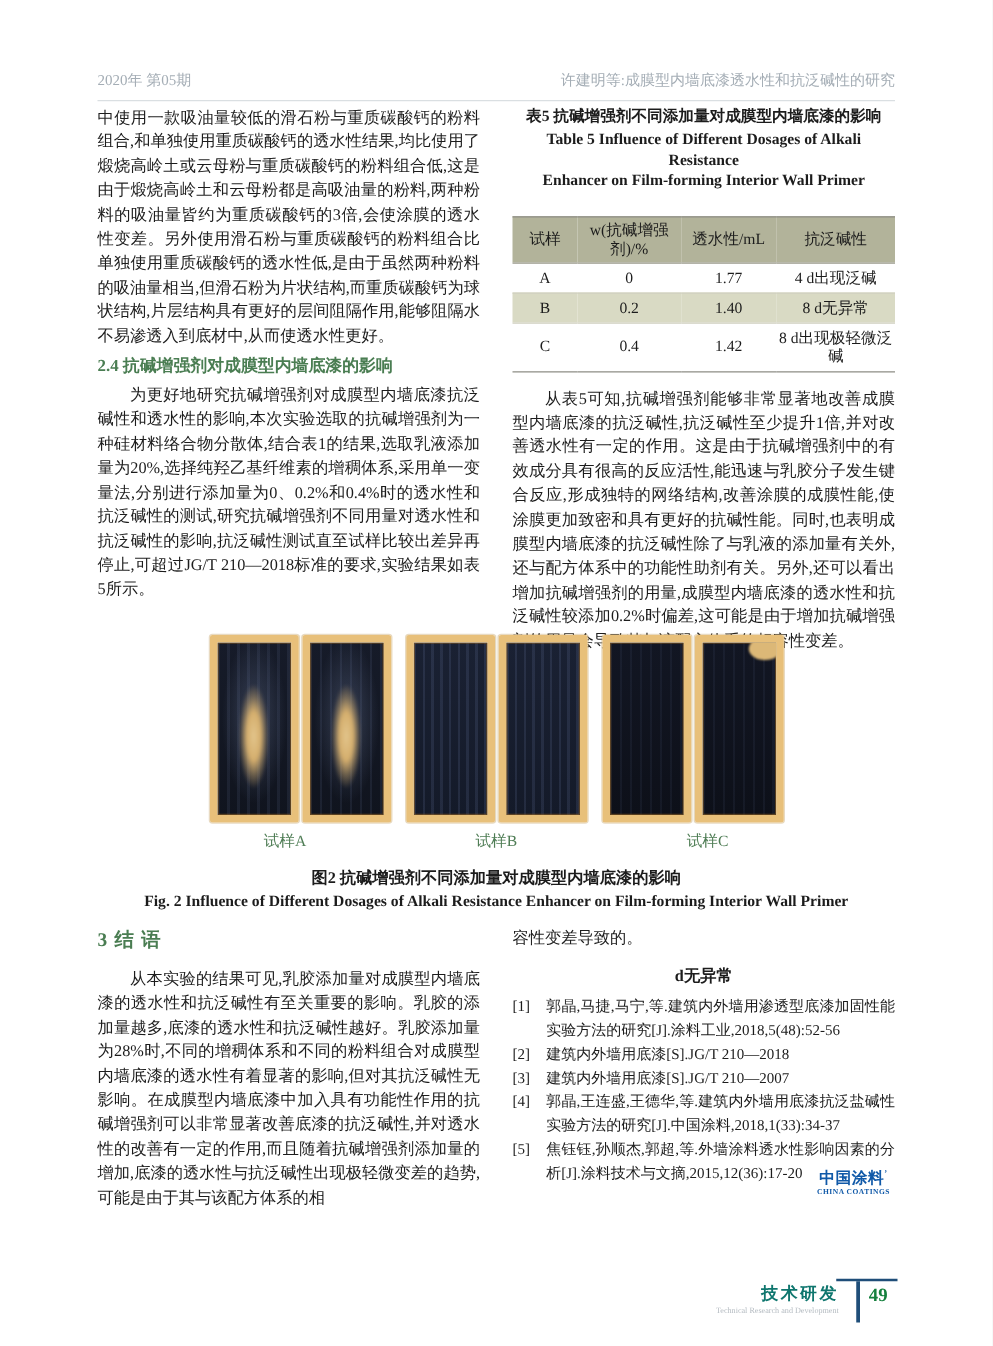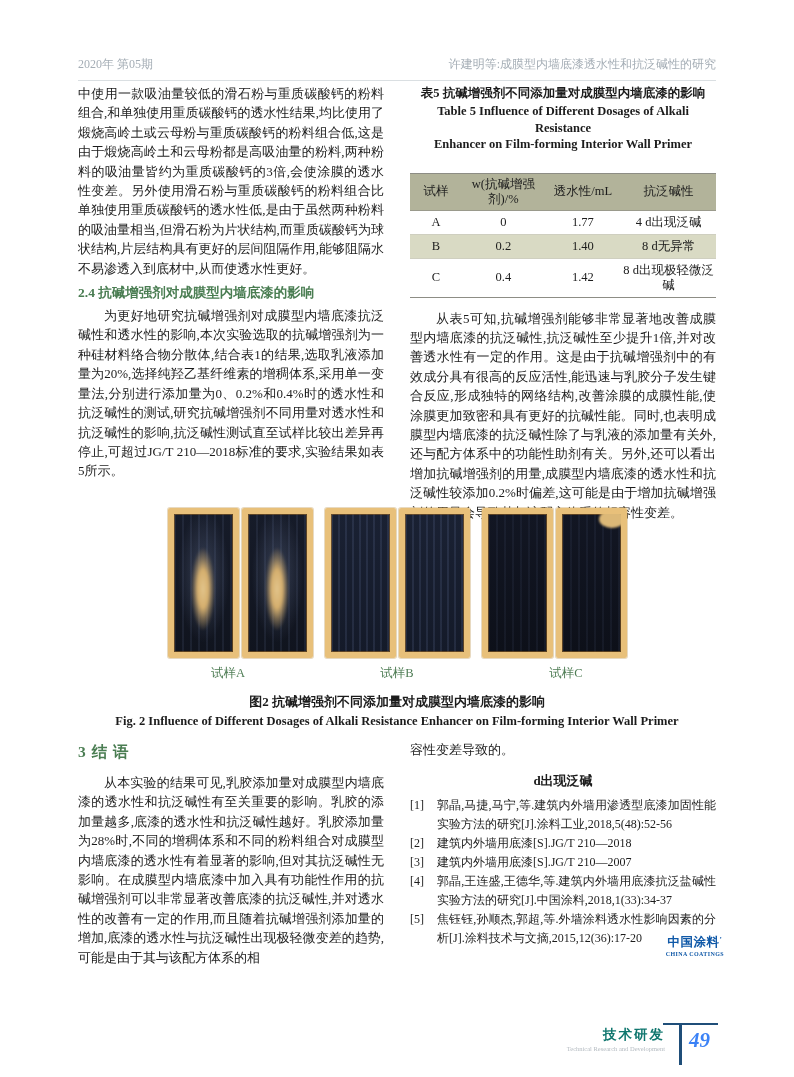--- a/index.html
+++ b/index.html
@@ -63,32 +63,32 @@
   .fig-labels { display:flex; justify-content:center; gap:24px; margin-top:7px; }
   .fig-labels span { width:145px; text-align:center; font-size:12.5px; color:#4f7d55; }
   .fig-cap-cn { text-align:center; font-weight:bold; font-size:13px; margin:11px 0 0 0; }
   .fig-cap-en { text-align:center; font-weight:bold; font-size:12.5px; margin:3px 0 0 0; }
   
   .refs-h { text-align:center; font-weight:bold; font-size:13px; margin:13px 0 6px 0; }
   .ref { display:flex; font-size:12px; line-height:19px; }
   .ref-num { width:27px; flex-shrink:0; }
   .ref-text { flex:1; text-align:justify; }
   
-  .logo { position:absolute; top:936px; right:70px; text-align:center; color:#1059a8; line-height:1; }
+  .logo { position:absolute; top:936px; right:82px; text-align:center; color:#1059a8; line-height:1; }
   .logo-cn { font-weight:bold; font-size:12.5px; letter-spacing:.5px; }
   .logo-cn sup { font-size:7px; }
   .logo-en { font-weight:bold; font-size:6px; margin-top:2px; letter-spacing:.4px; }
   
   .footer { position:absolute; top:1022px; right:76px; display:flex; align-items:flex-start; gap:14px; }
   .footer-titles { text-align:right; padding-top:5px; line-height:1.15; }
   .footer-cn { font-size:13.5px; font-weight:bold; color:#0f766e; letter-spacing:2px; }
   .footer-en { font-size:6.5px; color:#b4bbc1; margin-top:2px; }
   .pn { position:relative; margin-top:3px; border-left:3px solid #1f4e79; padding:3px 8px 12px 7px; }
   .pn::before { content:""; position:absolute; top:-2.5px; left:-19px; right:0; height:2.5px; background:#1f4e79; }
-  .pn-num { font-size:21px; font-weight:bold; font-style:italic; color:#3b82f6; }
+  .pn-num { font-size:15px; font-weight:bold; color:#15803d; }
 </style>
 </head>
 <body>
 
 <div class="page">
 
   <div class="header">
     <span>2020年  第05期</span>
     <span>许建明等:成膜型内墙底漆透水性和抗泛碱性的研究</span>
   </div>
@@ -173,21 +173,21 @@
     <p class="fig-cap-en">Fig. 2   Influence of Different Dosages of Alkali Resistance Enhancer on Film-forming Interior Wall Primer</p>
   </div>
 
   <div class="cols bottom">
     <div class="col">
       <div class="h-green-big">3  结   语</div>
       <p class="para">从本实验的结果可见,乳胶添加量对成膜型内墙底漆的透水性和抗泛碱性有至关重要的影响。乳胶的添加量越多,底漆的透水性和抗泛碱性越好。乳胶添加量为28%时,不同的增稠体系和不同的粉料组合对成膜型内墙底漆的透水性有着显著的影响,但对其抗泛碱性无影响。在成膜型内墙底漆中加入具有功能性作用的抗碱增强剂可以非常显著改善底漆的抗泛碱性,并对透水性的改善有一定的作用,而且随着抗碱增强剂添加量的增加,底漆的透水性与抗泛碱性出现极轻微变差的趋势,可能是由于其与该配方体系的相</p>
     </div>
     <div class="col">
       <p class="para noindent">容性变差导致的。</p>
-      <div class="refs-h">d出现泛碱</div>
+      <div class="refs-h">d无异常</div>
       <div class="ref">
         <span class="ref-num">[1]</span>
         <span class="ref-text">郭晶,马捷,马宁,等.建筑内外墙用渗透型底漆加固性能实验方法的研究[J].涂料工业,2018,5(48):52-56</span>
       </div>
       <div class="ref">
         <span class="ref-num">[2]</span>
         <span class="ref-text">建筑内外墙用底漆[S].JG/T 210—2018</span>
       </div>
       <div class="ref">
         <span class="ref-num">[3]</span>

